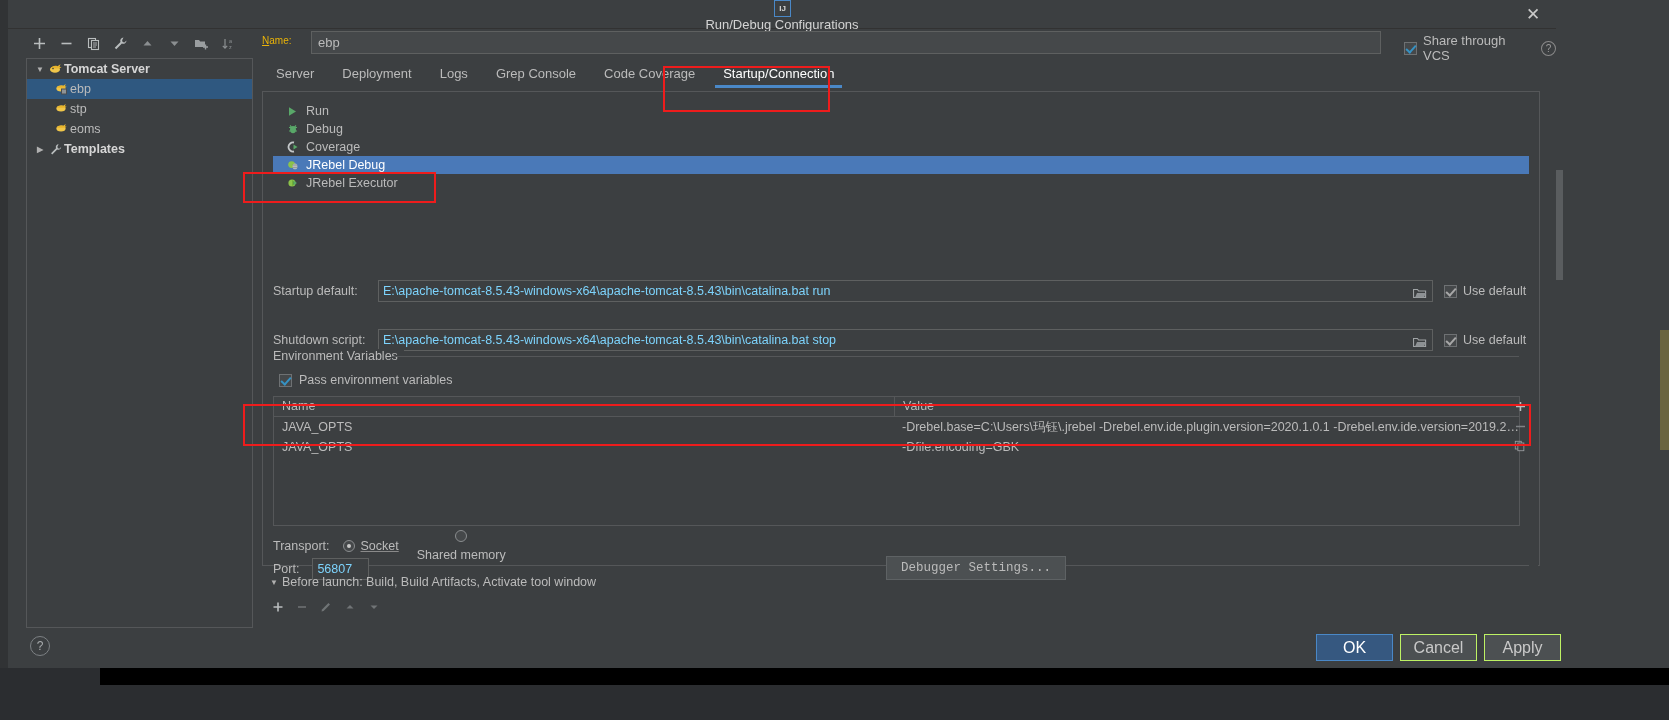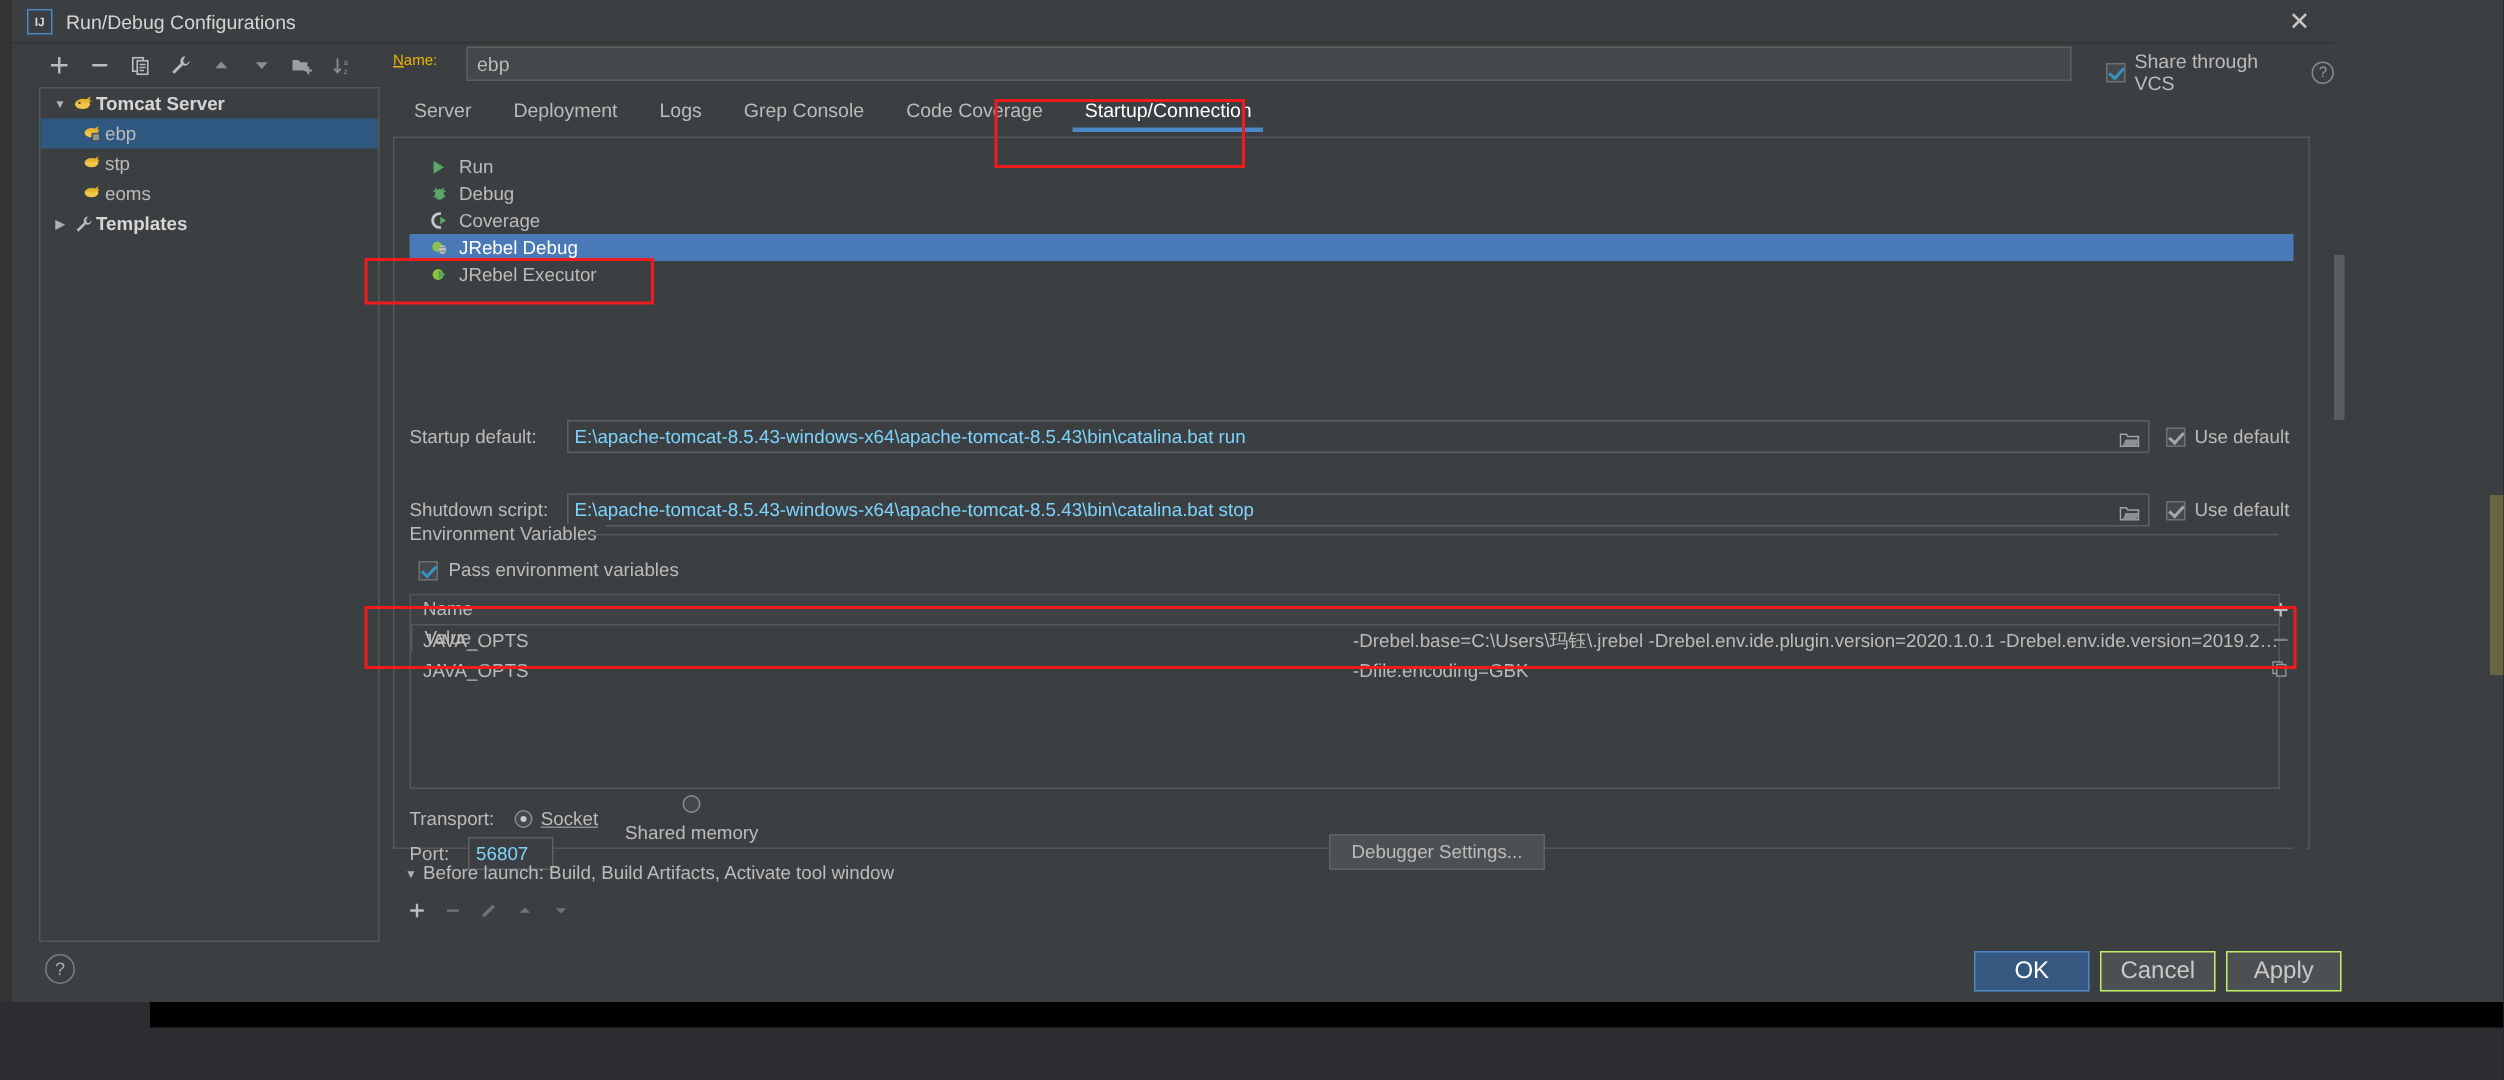--- a/index.html
+++ b/index.html
@@ -22,21 +22,21 @@
 
   
   .dialog {
     position: absolute; left: 8px; top: 0; width: 1548px; height: 668px;
     background: #3c3f41; color: #bbbbbb;
   }
 
   
   .titlebar {
     position: relative; height: 29px; background: #3c3f41;
-    display: flex; align-items: center; border-bottom: 1px solid #323232;
+    display: flex; align-items: center; border-bottom: 1px solid #323232; flex-direction: column;
   }
   .ij-logo {
     width: 17px; height: 17px; margin-left: 10px; margin-right: 9px;
     background: #3c3f41; border: 1px solid #4a88c7;
     position: relative; flex: none;
   }
   .ij-logo::after {
     content: "IJ"; position: absolute; left: 0; right: 0; top: 0;
     font-size: 8px; line-height: 15px; text-align: center;
     color: #d6d6d6; font-family: "Liberation Sans", sans-serif; font-weight: bold;
@@ -151,21 +151,21 @@
     position: absolute; font-size: 12.5px; color: #bbbbbb; background: #3c3f41;
     padding-right: 6px;
   }
   .group-line { position: absolute; height: 1px; background: #555759; }
 
   
   .tbl {
     position: absolute; border: 1px solid #555759; background: #3c3f41;
     overflow: hidden;
   }
-  .tbl-head { height: 20px; display: flex; background: #3f4244; border-bottom: 1px solid #555759; flex-direction: column; }
+  .tbl-head { height: 20px; display: flex; background: #3f4244; border-bottom: 1px solid #555759; }
   .th { font-size: 12.5px; color: #bbbbbb; line-height: 19px; padding-left: 8px; }
   .th.sep { border-left: 1px solid #555759; }
   .tr { height: 20px; display: flex; align-items: center; font-size: 12.5px; color: #bbbbbb; }
   .td { padding-left: 8px; overflow: hidden; white-space: nowrap; text-overflow: ellipsis; }
 
   .tbl-side { position: absolute; width: 22px; }
   .side-btn {
     width: 22px; height: 20px; display: flex; align-items: center; justify-content: center;
     color: #a9adae; font-size: 14px; cursor: pointer;
   }
@@ -175,21 +175,21 @@
     width: 12px; height: 12px; border-radius: 50%; border: 1px solid #8a8d8f;
     background: #45484a; position: relative; flex: none; cursor: pointer;
   }
   .radio.on::after {
     content: ""; position: absolute; left: 3px; top: 3px; width: 4px; height: 4px;
     border-radius: 50%; background: #c9c9c9;
   }
 
   .btn {
     background: #4c5052; border: 1px solid #5e6264; color: #bbbbbb;
-    font-size: 12.5px; font-family: Liberation Sans, sans-serif;
+    font-size: 12.5px; font-family: Liberation Mono, monospace;
     height: 24px; padding: 0 14px; cursor: pointer;
   }
 
   
   .bl-head { position: absolute; left: 258px; top: 575px; display: flex; align-items: center; font-size: 12.5px; }
   .bl-tw { width: 16px; color: #b0b0b0; font-size: 8px; display:flex; align-items:center; justify-content:center; }
   .bl-icons { position: absolute; left: 258px; top: 597px; display: flex; align-items: center; }
   .bl-ico { width: 24px; height: 20px; display: flex; align-items: center; justify-content: center; color: #8d9194; font-size: 14px; cursor: pointer; }
 
   

